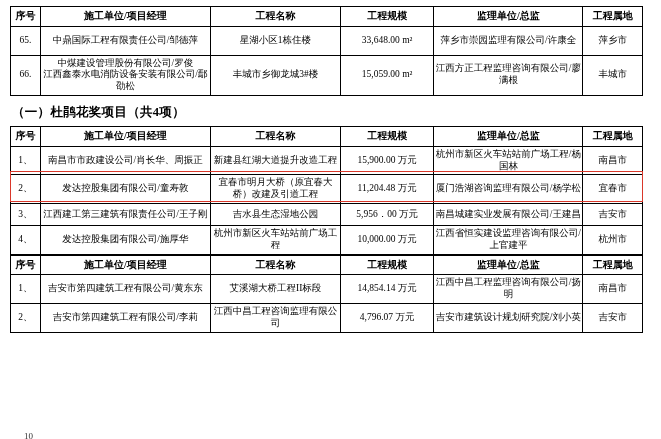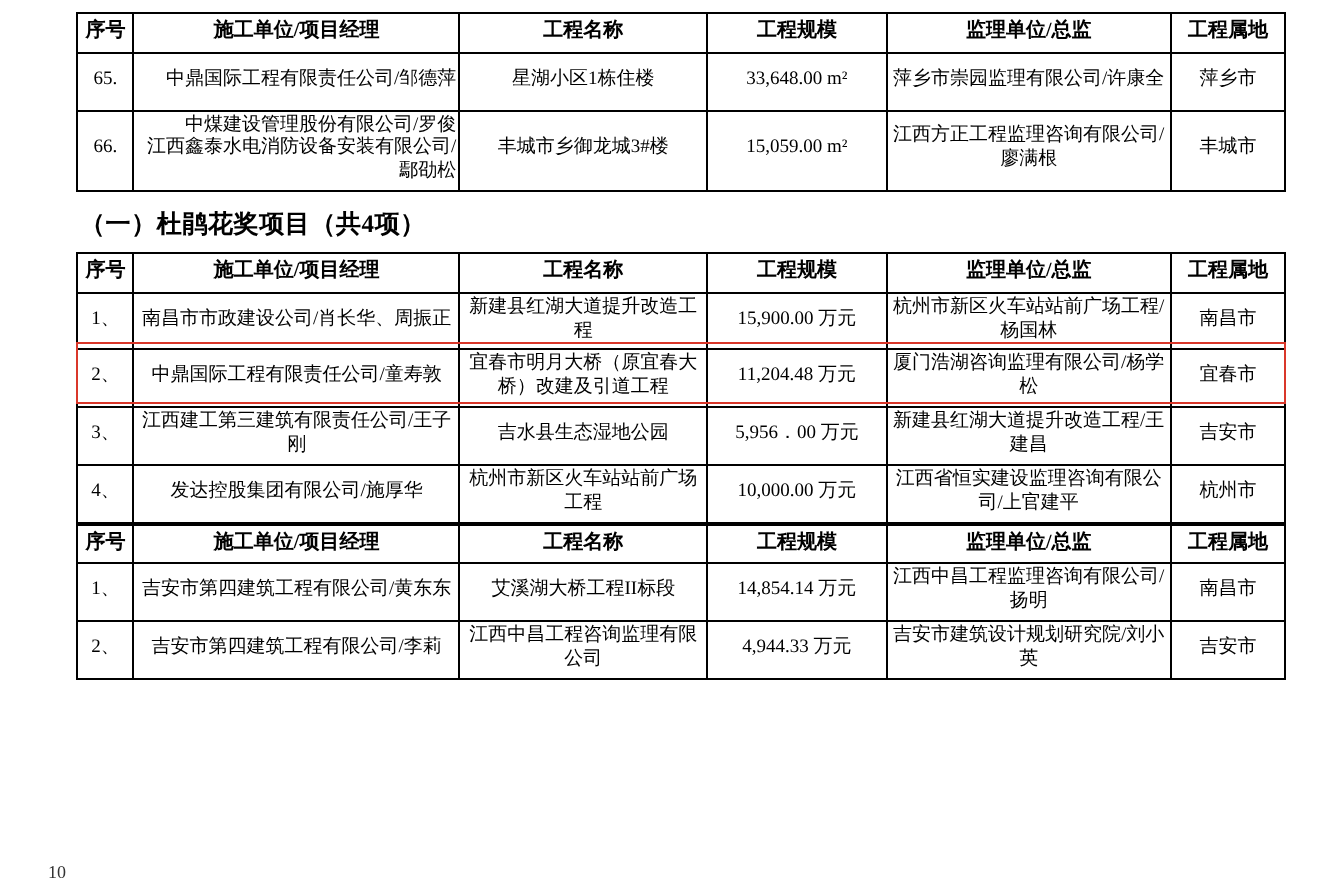--- a/index.html
+++ b/index.html
@@ -12,21 +12,21 @@
     height: 439px;
     font-family: "Liberation Serif", "DejaVu Serif", serif;
     color: #000;
     overflow: hidden;
   }
   .page {
     position: relative;
     width: 661px;
     height: 439px;
     box-sizing: border-box;
-    padding: 4px 18px 0 38px;
+    padding: 4px 18px 0 10px;
   }
   table {
     border-collapse: collapse;
     width: 100%;
     table-layout: fixed;
   }
   table td, table th {
     border: 1px solid #000;
     font-size: 9.5px;
     line-height: 1.25;
@@ -41,21 +41,21 @@
     padding: 3px 1px;
   }
   .col-no { width: 28px; }
   .col-unit { width: 160px; }
   .col-proj { width: 122px; }
   .col-scale { width: 88px; }
   .col-super { width: 140px; }
   .col-area { width: 56px; }
 
   .cell-left {
-    text-align: right;
+    text-align: center;
   }
   .heading {
     font-size: 12.5px;
     font-weight: bold;
     margin: 9px 0 7px 0;
     letter-spacing: 0.3px;
   }
   .subheading {
     font-size: 12.5px;
     font-weight: bold;
@@ -157,32 +157,32 @@
         <tr style="height:22px;">
           <td>1、</td>
           <td>南昌市市政建设公司/肖长华、周振正</td>
           <td>新建县红湖大道提升改造工程</td>
           <td>15,900.00 万元</td>
           <td>杭州市新区火车站站前广场工程/杨国林</td>
           <td>南昌市</td>
         </tr>
         <tr class="highlight-row" style="height:28px;">
           <td>2、</td>
-          <td>中鼎国际工程有限责任公司/童寿敦</td>
+          <td>发达控股集团有限公司/童寿敦</td>
           <td>宜春市明月大桥（原宜春大桥）改建及引道工程</td>
           <td>11,204.48 万元</td>
           <td>厦门浩湖咨询监理有限公司/杨学松</td>
           <td>宜春市</td>
         </tr>
         <tr style="height:22px;">
           <td>3、</td>
           <td>江西建工第三建筑有限责任公司/王子刚</td>
           <td>吉水县生态湿地公园</td>
           <td>5,956．00 万元</td>
-          <td>新建县红湖大道提升改造工程/王建昌</td>
+          <td>南昌城建实业发展有限公司/王建昌</td>
           <td>吉安市</td>
         </tr>
         <tr style="height:22px;">
           <td>4、</td>
           <td>发达控股集团有限公司/施厚华</td>
           <td>杭州市新区火车站站前广场工程</td>
           <td>10,000.00 万元</td>
           <td>江西省恒实建设监理咨询有限公司/上官建平</td>
           <td>杭州市</td>
         </tr>
@@ -218,21 +218,21 @@
           <td>吉安市第四建筑工程有限公司/黄东东</td>
           <td>艾溪湖大桥工程II标段</td>
           <td>14,854.14 万元</td>
           <td>江西中昌工程监理咨询有限公司/扬明</td>
           <td>南昌市</td>
         </tr>
         <tr style="height:22px;">
           <td>2、</td>
           <td>吉安市第四建筑工程有限公司/李莉</td>
           <td>江西中昌工程咨询监理有限公司</td>
-          <td>4,944.33 万元</td>
+          <td>4,796.07 万元</td>
           <td>吉安市建筑设计规划研究院/刘小英</td>
           <td>吉安市</td>
         </tr>
       </tbody>
     </table>
   </div>
 
   <div class="pagenum">10</div>
 </div>
 

